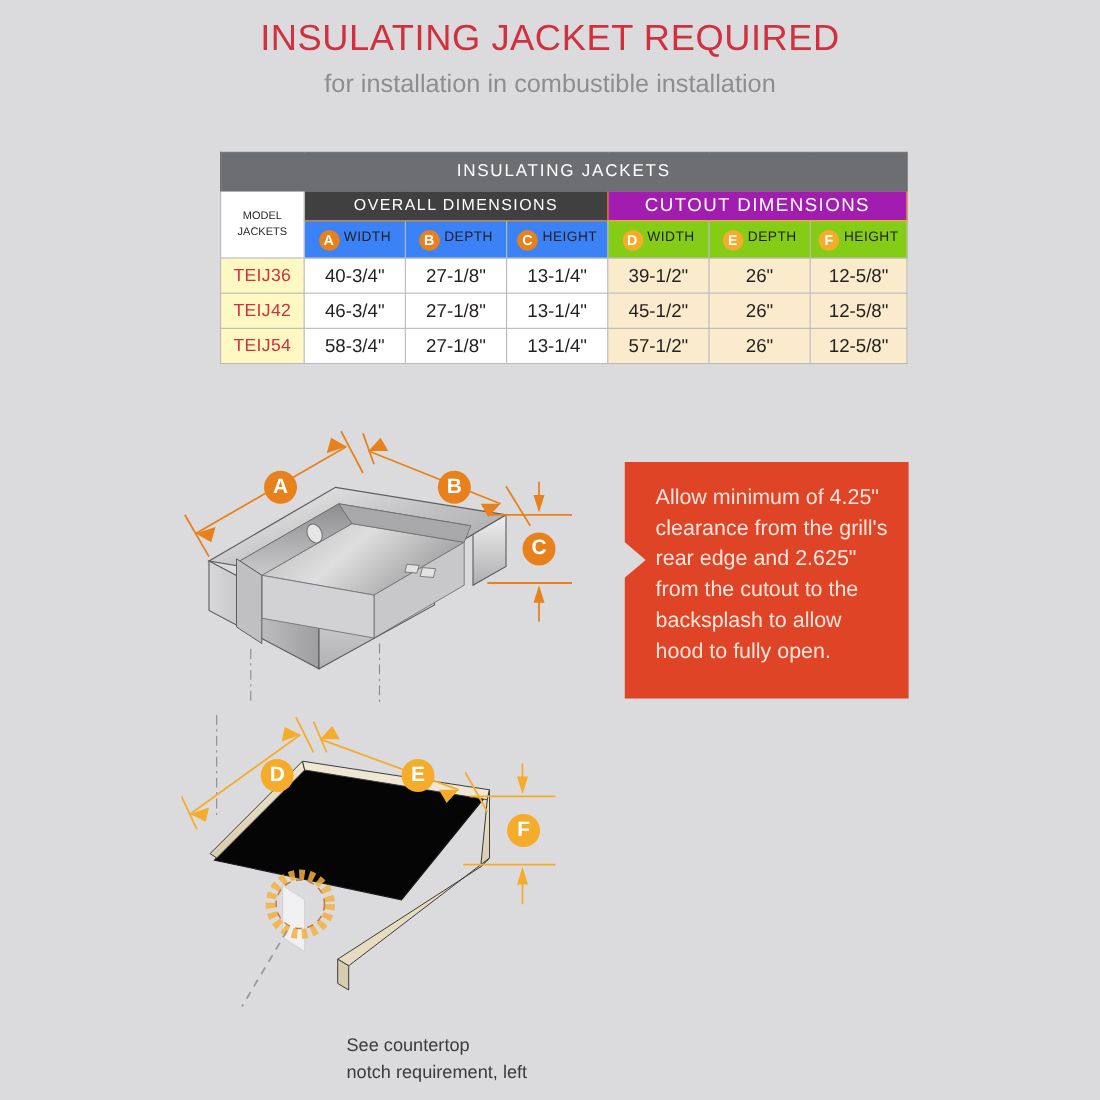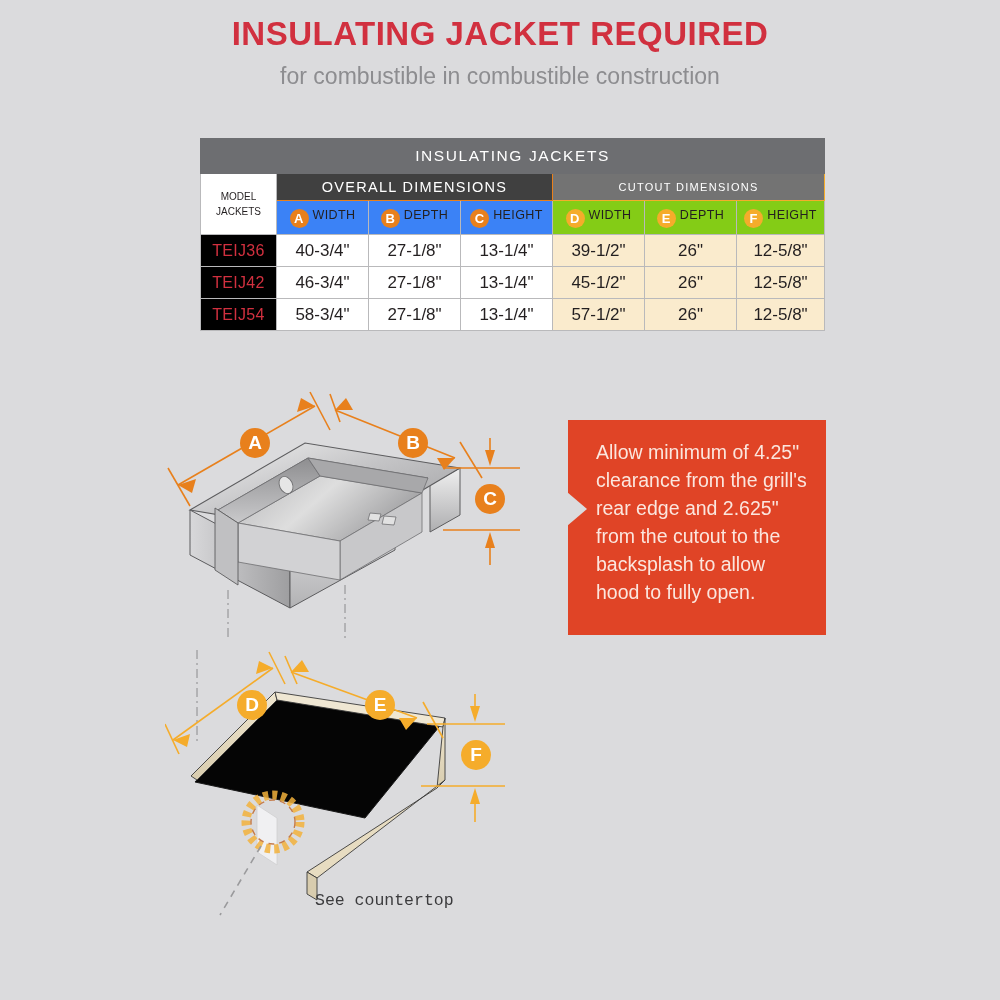--- a/index.html
+++ b/index.html
@@ -21,21 +21,21 @@
     position: absolute;
     top: 14px;
     left: 0;
     width: 1000px;
     text-align: center;
   }
   #page-title {
     font-size: 33px;
     letter-spacing: 0.5px;
     color: #d1303f;
-    font-weight: 700;
+    font-weight: 400;
     margin: 0;
     line-height: 40px;
   }
   #page-subtitle {
     font-size: 23px;
     color: #8d8d90;
     font-weight: 400;
     margin: 8px 0 0 0;
     line-height: 28px;
   }
@@ -68,23 +68,23 @@
   }
   .band-overall {
     background: #404040;
     color: #ffffff;
     font-size: 14.5px;
     letter-spacing: 1.3px;
     height: 26px;
     border: 1px solid #e8801c !important;
   }
   .band-cutout {
-    background: #737373;
+    background: #a21caf;
     color: #ffffff;
-    font-size: 11px;
+    font-size: 17px;
     letter-spacing: 1.3px;
     height: 26px;
     border: 1px solid #f5ac2b !important;
   }
   .model-head {
     background: #ffffff;
     color: #231f20;
     font-size: 10px;
     line-height: 15px;
     height: 60px;
@@ -108,21 +108,21 @@
     font-size: 13px;
     line-height: 19px;
     text-align: center;
     font-weight: 700;
     vertical-align: -4px;
     margin-right: 4px;
   }
   .badge.o { background: #e8801c; }
   .badge.y { background: #f5ac2b; }
   .cell-model {
-    background: #000000;
+    background: #fef9c3;
     color: #d1303f;
     font-size: 16px;
     height: 31px;
     letter-spacing: 0.3px;
   }
   .cell-val {
     background: #ffffff;
     color: #231f20;
     font-size: 17px;
     height: 31px;
@@ -186,34 +186,33 @@
     height: 0;
     border-top: 17px solid transparent;
     border-bottom: 17px solid transparent;
     border-left: 20px solid #dbdbdd;
   }
 
   
   #caption {
     position: absolute;
     left: 315px;
-    top: 888px;
+    top: 938px;
     width: 260px;
     color: #3b3b3d;
     font-size: 16.5px;
     line-height: 25px;
-    font-family: Liberation Mono, monospace;
   }
 </style>
 </head>
 <body>
 
 <div id="header">
   <h1 id="page-title">INSULATING JACKET REQUIRED</h1>
-  <p id="page-subtitle">for combustible in combustible construction</p>
+  <p id="page-subtitle">for installation in combustible installation</p>
 </div>
 
 <div id="spec-table-wrap">
   <table class="spec">
     <colgroup>
       <col style="width:76px">
         <col style="width:92px">
         <col style="width:92px">
       <col style="width:92px">
         <col style="width:92px">
@@ -442,13 +441,14 @@
   <div class="dim-badge y" style="left:296px; top:90px;">F</div>
 </div>
 
 <div id="callout">
   <div id="callout-notch"></div>
   <div id="callout-text">Allow minimum of 4.25" clearance from the grill's rear edge and 2.625" from the cutout to the backsplash to allow hood to fully open.</div>
 </div>
 
 <div id="caption">
   <div>See countertop</div>
+  <div>notch requirement, left</div>
 </div>
 
 </body></html>

